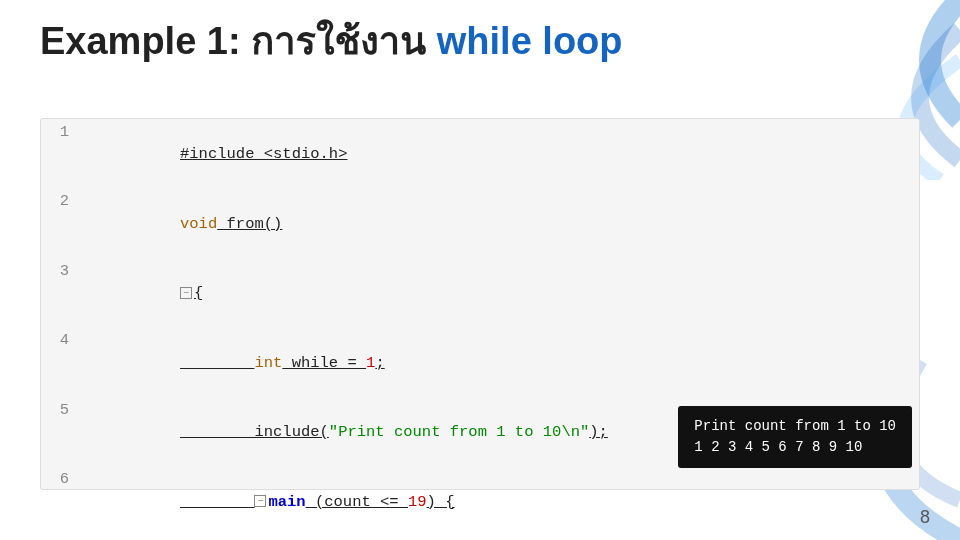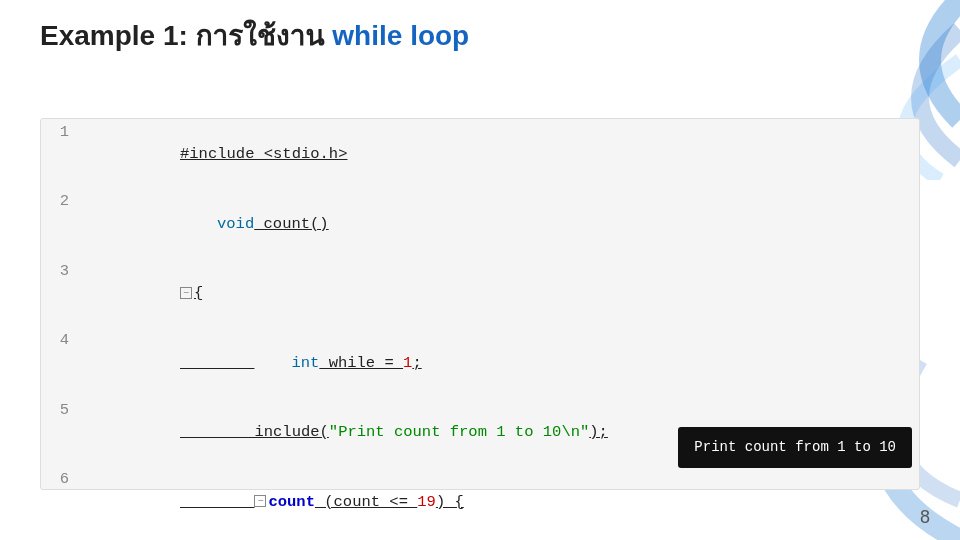--- a/index.html
+++ b/index.html
@@ -34,21 +34,21 @@
     }
 
     .title-block {
       position: absolute;
       top: 20px;
       left: 40px;
       right: 200px;
     }
 
     .title-line {
-      font-size: 28px;
+      font-size: 38px;
       font-weight: bold;
       color: #222;
       line-height: 1.15;
       font-family: Arial, sans-serif;
     }
 
     
     .code-block {
       position: absolute;
       top: 118px;
@@ -94,21 +94,21 @@
       border: 1px solid #888;
       font-size: 10px;
       text-align: center;
       line-height: 11px;
       color: #888;
       margin-right: 2px;
       vertical-align: middle;
     }
 
     .kw-blue { color: #0000cc; font-weight: bold; }
-    .kw-type { color: #0369a1; margin-left: 37px; }
+    .kw-type { color: #a16207; }
     .str-green { color: #008800; }
     .num-red { color: #cc0000; }
     .normal { color: #222; text-decoration: underline; }
 
     
     .tooltip-box {
       position: absolute;
       right: 48px;
       bottom: 72px;
       background: #111;
@@ -163,21 +163,21 @@
       <tr>
         <td class="line-num">1</td>
         <td class="line-content">
           <span class="normal">#include &lt;stdio.h&gt;</span>
         </td>
       </tr>
 
       <tr>
         <td class="line-num">2</td>
         <td class="line-content">
-          <span class="kw-type">void</span><span class="normal"> count()</span>
+          <span class="kw-type">void</span><span class="normal"> from()</span>
         </td>
       </tr>
 
       <tr>
         <td class="line-num">3</td>
         <td class="line-content">
           <span class="fold-icon">−</span><span class="normal">{</span>
         </td>
       </tr>
 
@@ -191,32 +191,33 @@
       <tr>
         <td class="line-num">5</td>
         <td class="line-content">
           <span class="normal">        include(</span><span class="str-green">"Print count from 1 to 10\n"</span><span class="normal">);</span>
         </td>
       </tr>
 
       <tr>
         <td class="line-num">6</td>
         <td class="line-content">
-          <span class="normal">        </span><span class="fold-icon">−</span><span class="kw-blue">count</span><span class="normal"> (count &lt;= </span><span class="num-red">19</span><span class="normal">) {</span>
+          <span class="normal">        </span><span class="fold-icon">−</span><span class="kw-blue">main</span><span class="normal"> (count &lt;= </span><span class="num-red">19</span><span class="normal">) {</span>
         </td>
       </tr>
 
       <tr>
         <td class="line-num">7</td>
         <td class="line-content">
           
         </td>
       </tr>
 
     </tbody>
   </table>
 </div>
 
 <div class="tooltip-box">
   <div>Print count from 1 to 10</div>
+  <div>1 2 3 4 5 6 7 8 9 10</div>
 </div>
 
 <div class="page-num">8</div>
 
 </body></html>

